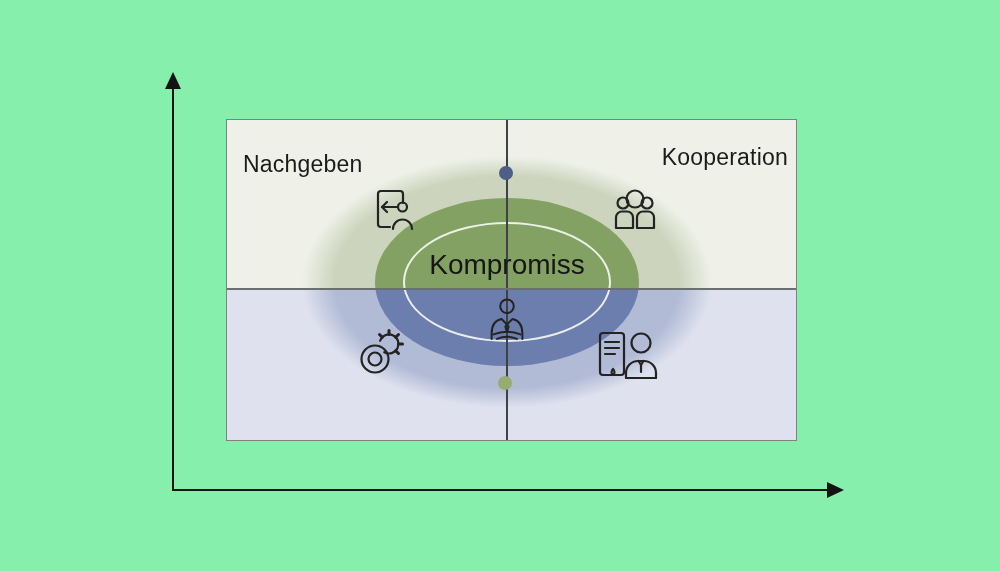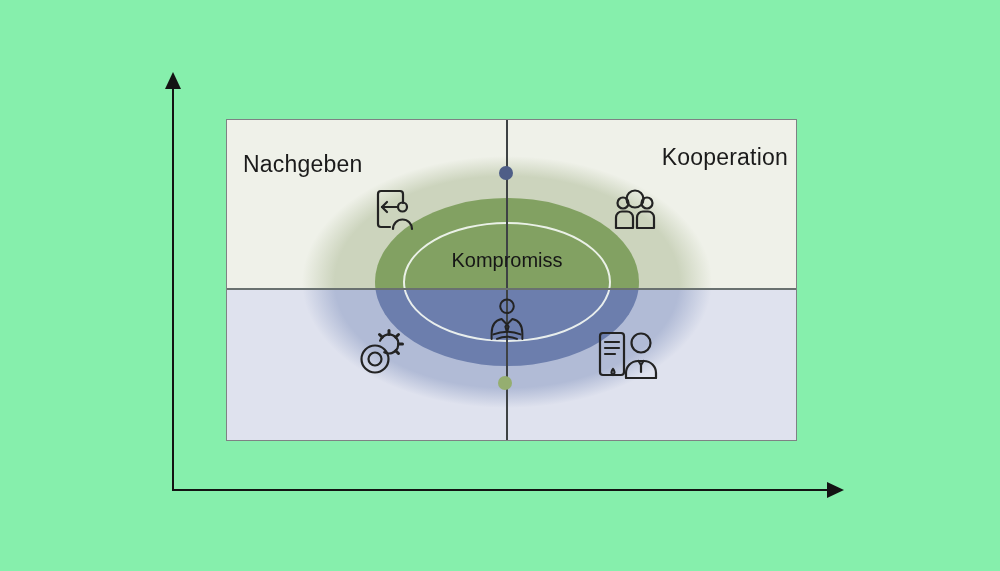--- a/index.html
+++ b/index.html
@@ -36,21 +36,21 @@
   .dot{position:absolute;width:14px;height:14px;border-radius:50%;}
   .dot-top{left:272px;top:46px;background:var(--top-dot);}
   .dot-bottom{left:271px;top:256px;background:var(--bottom-dot);}
   
   .qlabel{position:absolute;font-size:23px;color:#1b1b1b;white-space:nowrap;letter-spacing:0.2px;}
   .lbl-nachgeben{left:16px;top:31px;}
   .lbl-kooperation{right:8px;top:24px;}
   .lbl-vermeidung{left:16px;top:268px;}
   .lbl-durchsetzen{right:15px;top:269px;}
   .lbl-kompromiss{position:absolute;left:280px;top:129px;transform:translateX(-50%);
-    font-size:20px;color:#161616;white-space:nowrap;}
+    font-size:28px;color:#161616;white-space:nowrap;}
   
   .icon{position:absolute;}
   .icon svg{display:block;}
   .icon path,.icon circle,.icon line{fill:none;stroke:#232323;stroke-width:2.2;stroke-linecap:round;stroke-linejoin:round;}
   .ic-exit{left:143px;top:66px;}
   .ic-team{left:385px;top:68px;}
   .ic-gears{left:131px;top:208px;}
   .ic-docperson{left:371px;top:211px;}
   .ic-negotiator{left:261px;top:176px;}
   .ic-gears .tooth{stroke-width:3;}

